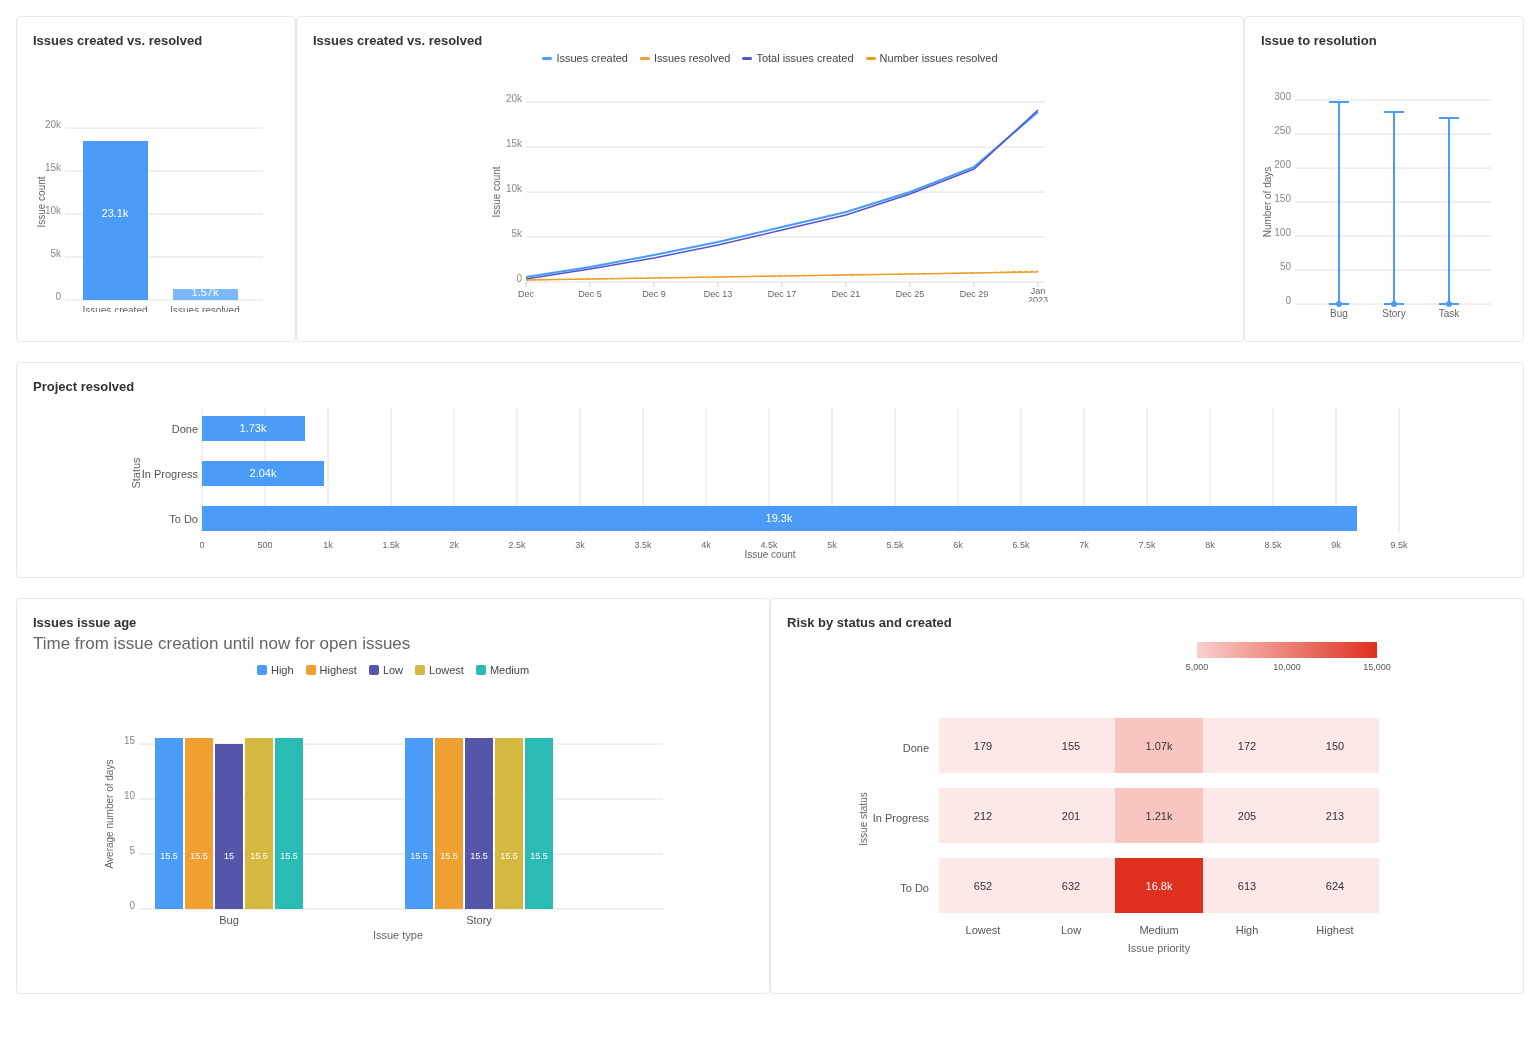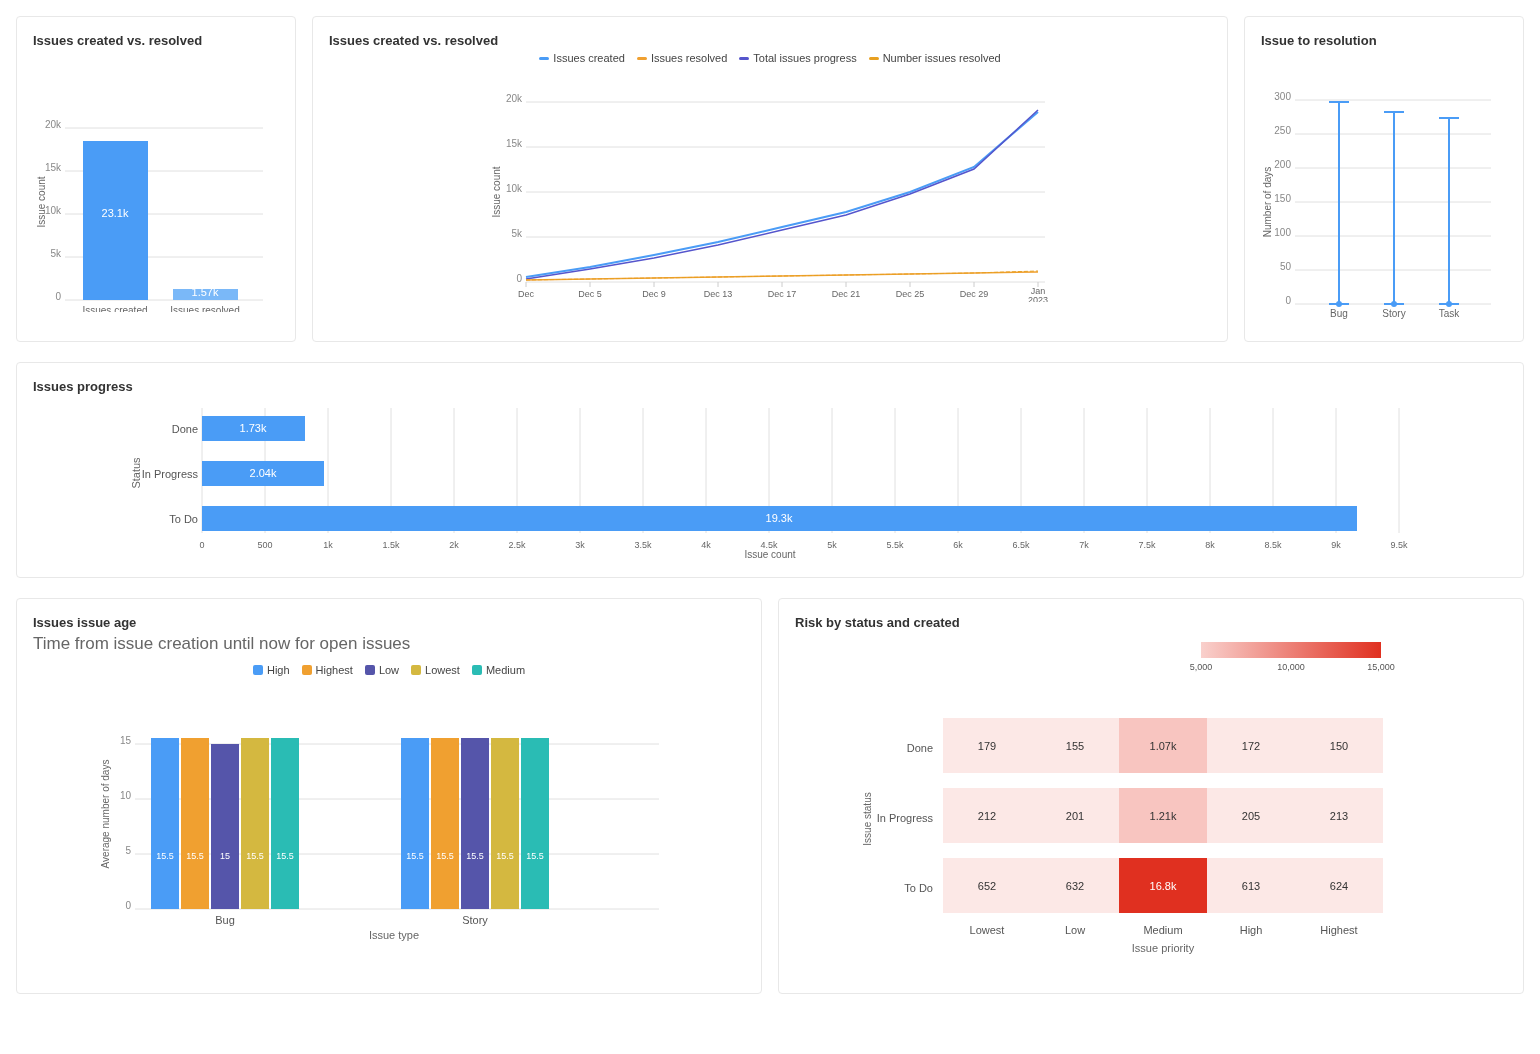--- a/index.html
+++ b/index.html
@@ -1,18 +1,18 @@
 <!DOCTYPE html>
 <html><head>
   <meta charset="utf-8">
   <style>
     * { box-sizing: border-box; margin: 0; padding: 0; }
     body { background: #fff; font-family: -apple-system, BlinkMacSystemFont, 'Segoe UI', sans-serif; font-size: 12px; color: #333; }
     .dashboard { padding: 16px; display: grid; grid-template-rows: auto auto auto; gap: 20px; }
-    .row { display: flex; gap: 16px; }
+    .row { display: flex; }
     .chart-card { background: #fff; border: 1px solid #e8e8e8; border-radius: 4px; padding: 16px; flex: 1; position: relative; }
     .chart-title { font-size: 13px; font-weight: 600; color: #333; margin-bottom: 4px; }
     .chart-subtitle { font-size: 17px; color: #666; margin-bottom: 10px; }
     svg text { font-family: -apple-system, BlinkMacSystemFont, 'Segoe UI', sans-serif; }
     .legend { display: flex; gap: 12px; flex-wrap: wrap; margin-bottom: 8px; align-items: center; justify-content: center; }
     .legend-item { display: flex; align-items: center; gap: 4px; font-size: 11px; color: #444; }
     .legend-dot { width: 10px; height: 3px; border-radius: 2px; }
     .legend-sq { width: 10px; height: 10px; border-radius: 2px; }
   </style>
 </head>
@@ -57,21 +57,21 @@
         <div class="legend-item">
           <div class="legend-dot" style="background:#4a9cf6;"></div>
           <span>Issues created</span>
         </div>
         <div class="legend-item">
           <div class="legend-dot" style="background:#f0a030;"></div>
           <span>Issues resolved</span>
         </div>
         <div class="legend-item">
           <div class="legend-dot" style="background:#5555cc;"></div>
-          <span>Total issues progress</span>
+          <span>Total issues created</span>
         </div>
         <div class="legend-item">
           <div class="legend-dot" style="background:#e8a020;"></div>
           <span>Number issues resolved</span>
         </div>
       </div>
       <svg width="100%" height="230" viewBox="0 0 560 230">
 
         <text x="32" y="210" font-size="10" fill="#888" text-anchor="end">0</text>
         <text x="32" y="165" font-size="10" fill="#888" text-anchor="end">5k</text>
@@ -159,21 +159,21 @@
         <text x="78" y="265" font-size="10" fill="#666" text-anchor="middle">Bug</text>
         <text x="133" y="265" font-size="10" fill="#666" text-anchor="middle">Story</text>
         <text x="188" y="265" font-size="10" fill="#666" text-anchor="middle">Task</text>
         <text x="133" y="278" font-size="10" fill="#666" text-anchor="middle">Issue type</text>
       </svg>
     </div>
   </div>
 
   <div class="row">
     <div class="chart-card" style="flex:1;">
-      <div class="chart-title">Issues progress</div>
+      <div class="chart-title">Project resolved</div>
       <svg width="100%" height="160" viewBox="0 0 1280 160">
 
         <text x="10" y="75" font-size="11" fill="#666" text-anchor="middle" transform="rotate(-90,10,75)">Status</text>
 
         <text x="68" y="35" font-size="11" fill="#555" text-anchor="end">Done</text>
         <text x="68" y="80" font-size="11" fill="#555" text-anchor="end">In Progress</text>
         <text x="68" y="125" font-size="11" fill="#555" text-anchor="end">To Do</text>
 
         <line x1="72" y1="10" x2="72" y2="135" stroke="#e0e0e0" stroke-width="1"></line>
         <line x1="135" y1="10" x2="135" y2="135" stroke="#e0e0e0" stroke-width="1"></line>

